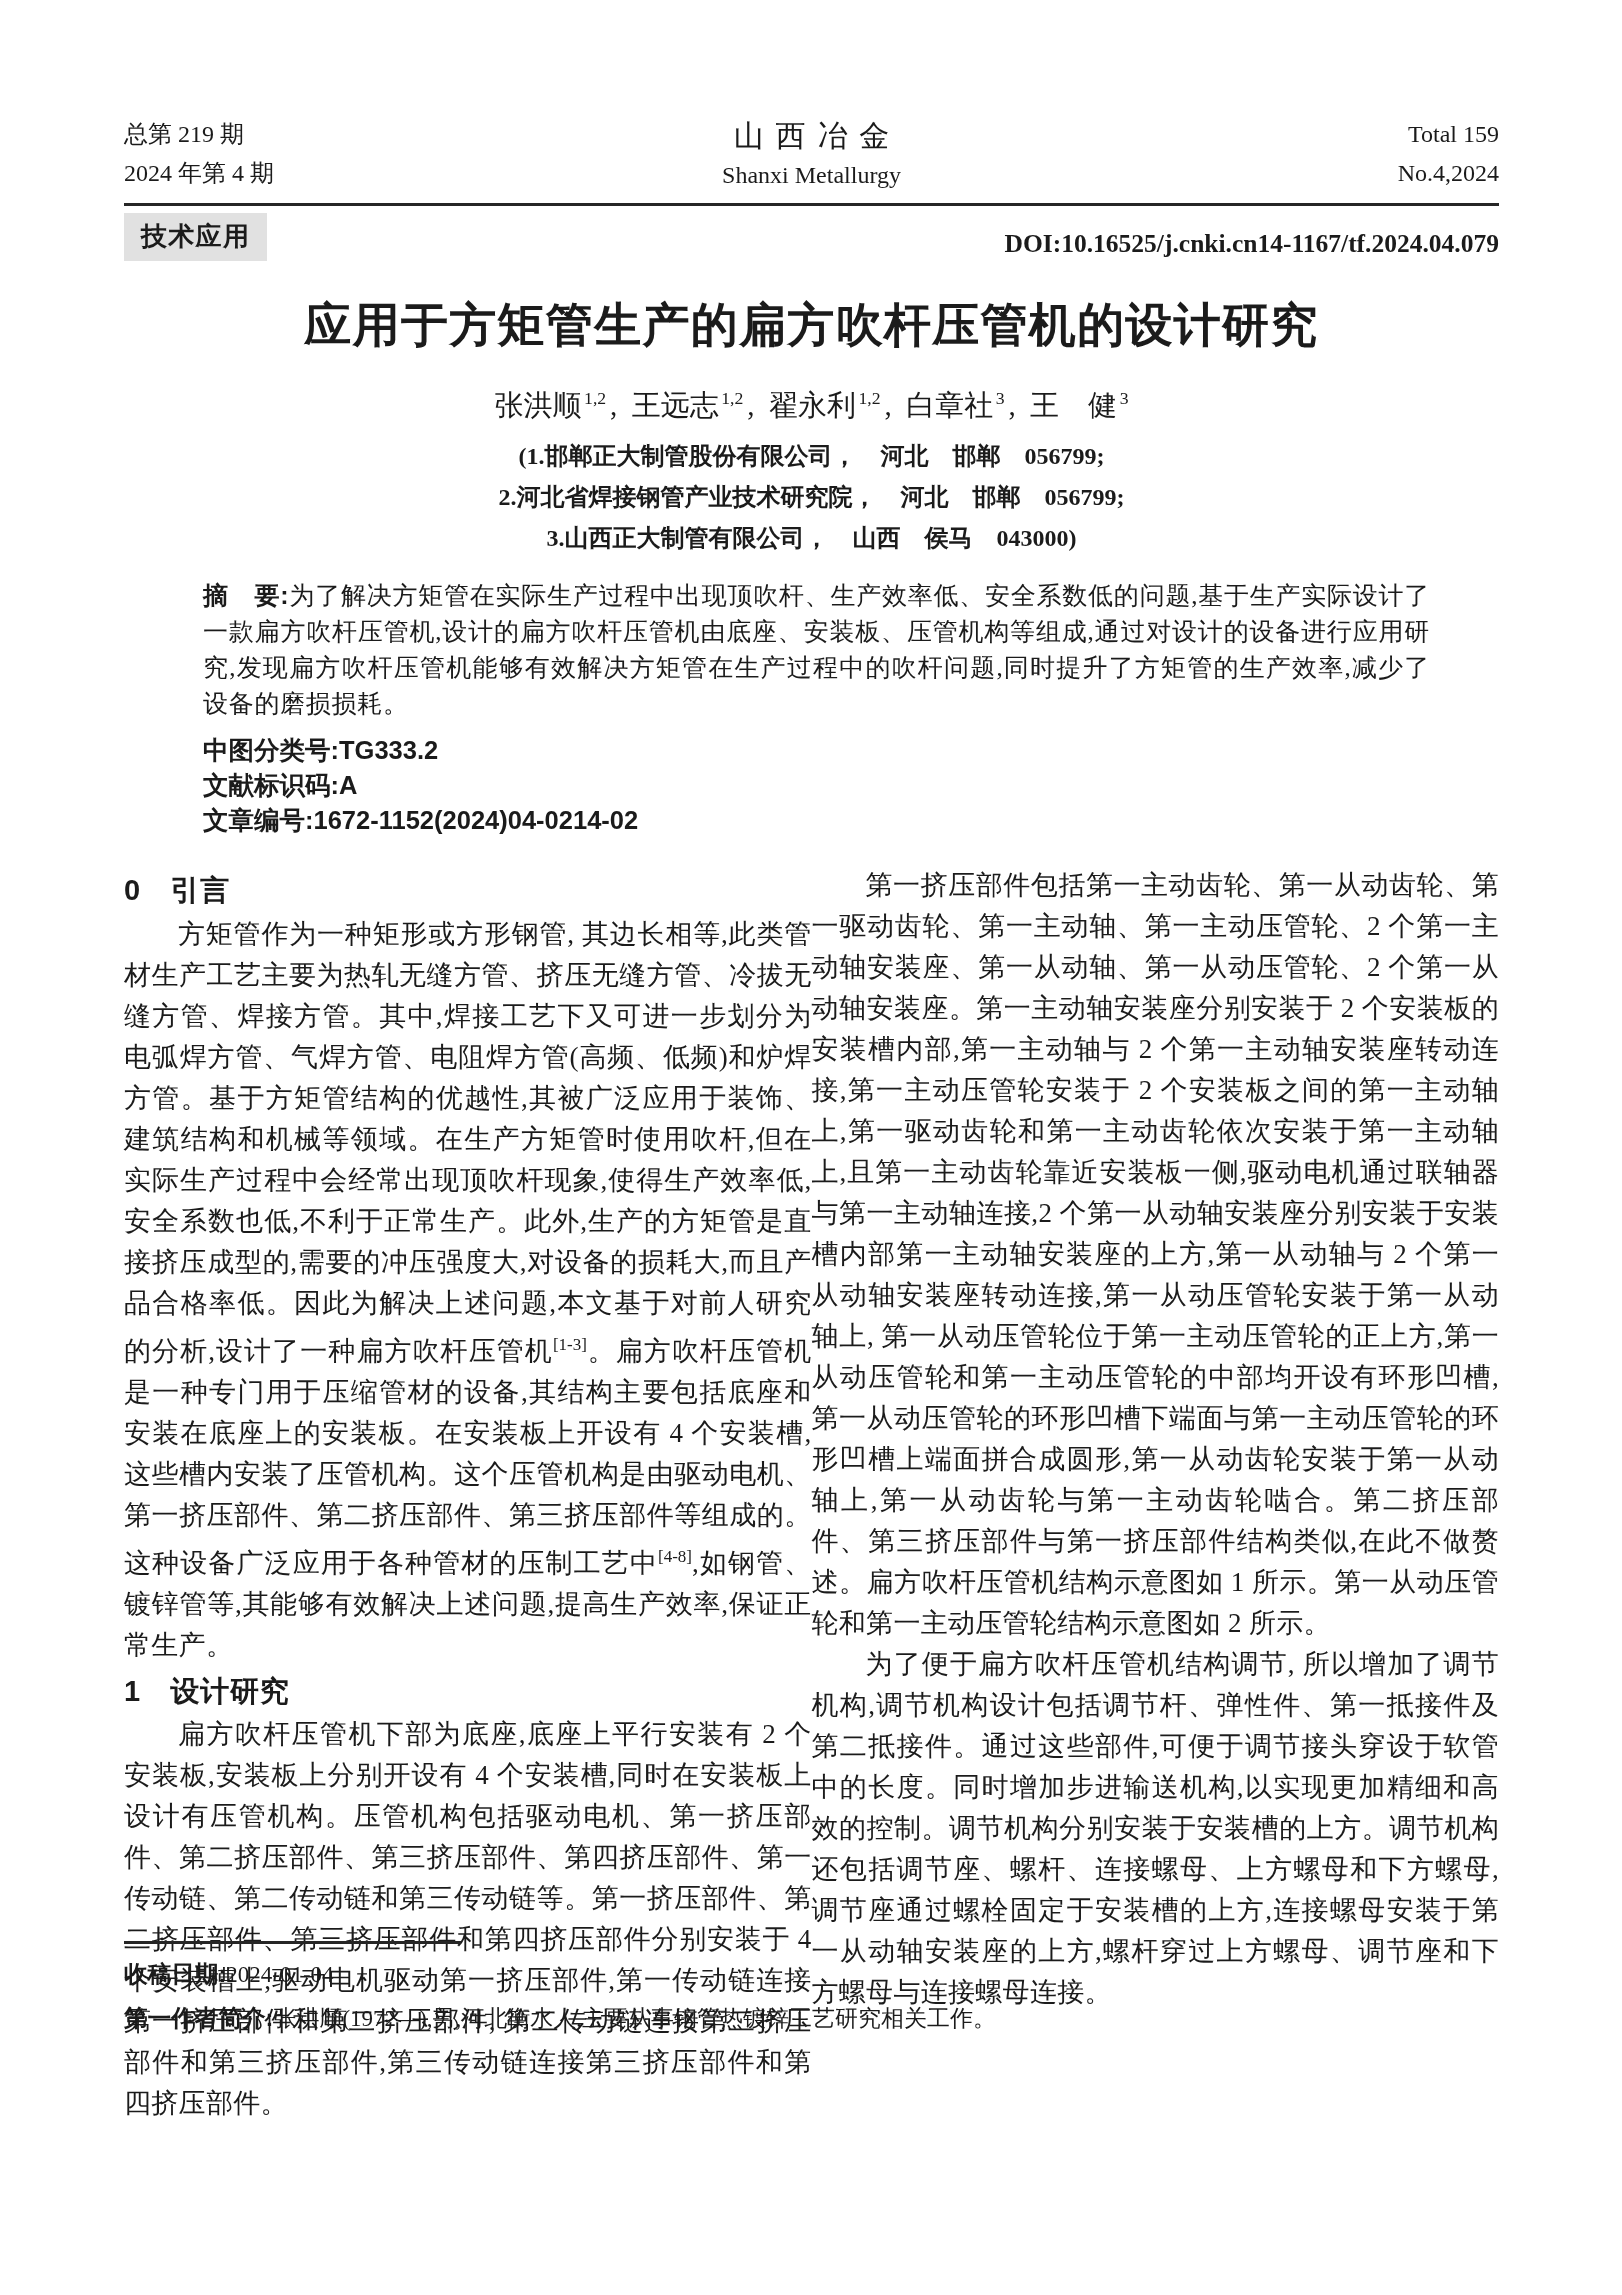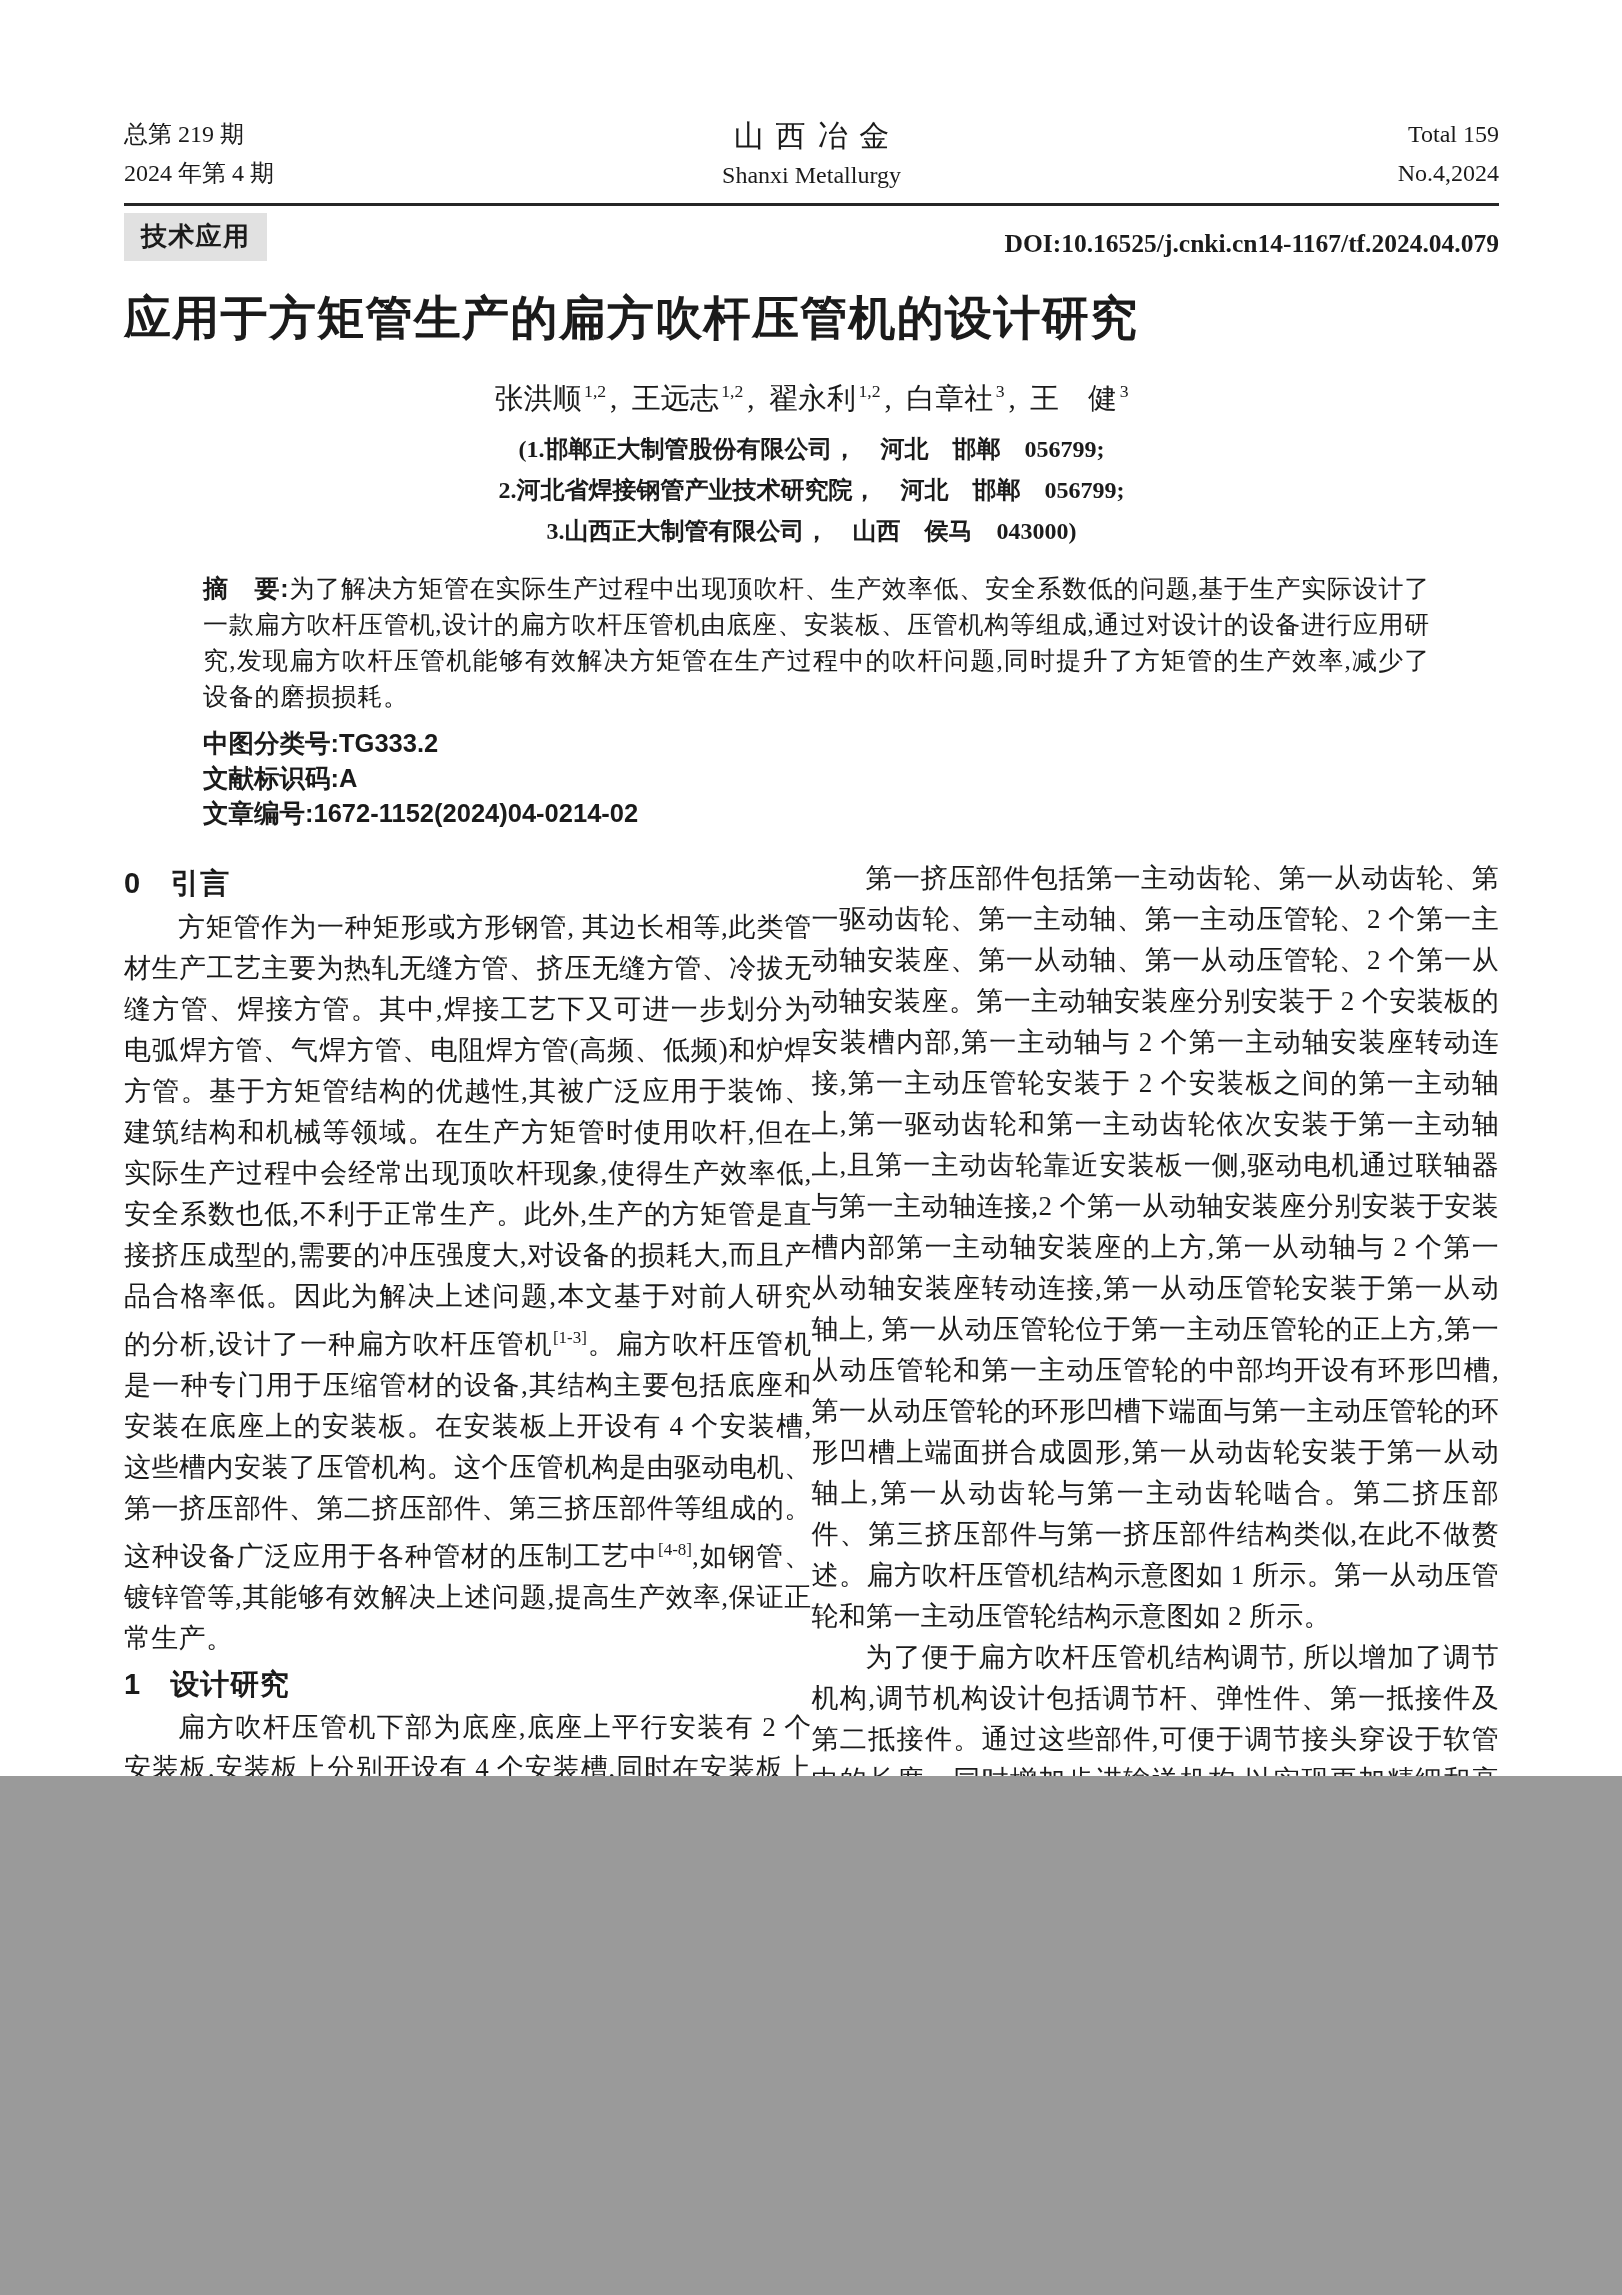--- a/index.html
+++ b/index.html
@@ -1,17 +1,17 @@
 <!DOCTYPE html>
 <html lang="zh" style="font-size:10.5px"><head>
 <meta charset="utf-8">
 <style>
   html,body{margin:0;padding:0;background:#9a9a9a;}
   .page{
-    width:1623px;height:1776px;background:#ffffff;position:relative;
+    width:1623px;height:2295px;background:#ffffff;position:relative;
     overflow:hidden;color:#1b1b1b;
     font-family:"Liberation Serif","DejaVu Serif",serif;
   }
   .content{position:absolute;left:124px;top:115px;width:1375px;}
   .hei{font-family:"Liberation Sans","DejaVu Sans",sans-serif;font-weight:bold;}
 
   
   .journal-header{display:flex;justify-content:space-between;align-items:flex-start;
     font-size:24px;line-height:39px;}
   .jh-side{min-width:281px;}
@@ -20,21 +20,21 @@
   .journal-cn{font-size:30px;letter-spacing:11.8px;line-height:41px;padding-left:11.8px;}
   .journal-en{font-size:24px;line-height:38px;}
   .rule-top{border-top:3.9px solid #262626;margin-top:9.2px;}
 
   
   .badge-row{display:flex;align-items:flex-end;margin-top:6.5px;}
   .badge{background:#e1e1e1;font-size:26px;padding:6.5px 17px;letter-spacing:1.3px;}
   .doi{margin-left:auto;font-weight:bold;font-size:25.5px;padding-bottom:1.3px;}
 
   
-  .title{text-align:left;font-size:47px;margin-top:26px;letter-spacing:1.3px;}
+  .title{text-align:center;font-size:47px;margin-top:33px;letter-spacing:1.3px;}
   .authors{text-align:center;margin-top:29px;font-size:29px;}
   .authors sup{font-size:17.7px;margin-left:2.6px;}
   .asep{margin:0 14.4px 0 3.9px;}
   .affiliations{text-align:center;margin-top:10.5px;font-size:24px;line-height:41px;font-weight:bold;}
 
   
   .abstract{margin:18.3px 69px 0 79px;font-size:25px;line-height:36px;
     text-align:justify;letter-spacing:0.7px;}
   .abstract .hei,.keywords .hei{font-size:25px;}
   .keywords{margin:3.9px 69px 0 79px;font-size:25px;line-height:36px;letter-spacing:0.7px;}

